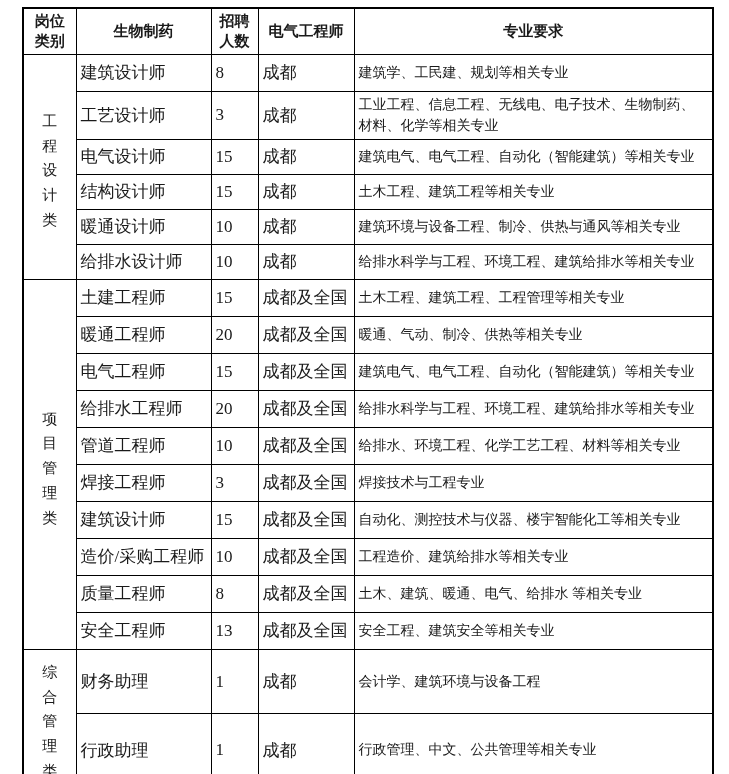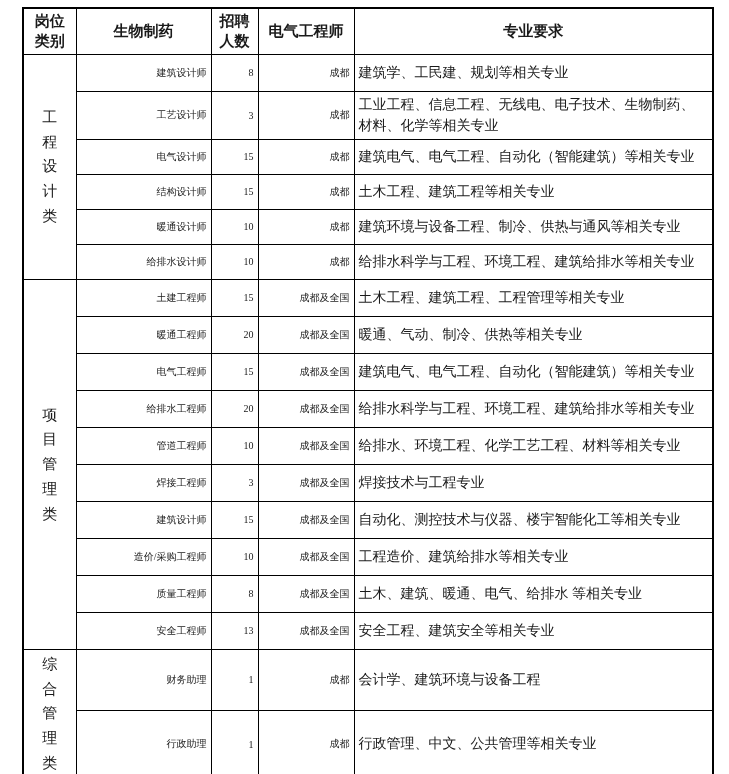--- a/index.html
+++ b/index.html
@@ -23,35 +23,36 @@
     padding: 2px 4px;
     vertical-align: middle;
     overflow: hidden;
   }
   th.hdr {
     font-weight: bold;
     text-align: center;
     font-size: 15px;
     line-height: 1.35;
   }
-  td.cell-center { text-align: right; font-size: 10px; }
+  td.cell-center { text-align: left; font-size: 17px; }
   td.cell-req {
     text-align: left;
     font-size: 14px;
     line-height: 1.55;
     padding-left: 8px;
     padding-right: 4px;
   }
   td.cell-cat { text-align: center; vertical-align: middle; font-size: 15px; }
   .vtext {
     display: inline-block;
     width: 1em;
     word-break: break-all;
     line-height: 1.65;
     text-align: center;
+    margin-top: 8px;
   }
   tr.hH  { height: 43px; }
   tr.h35 { height: 35px; font-family: Liberation Serif, serif; }
   tr.h37 { height: 37px; }
   tr.h47 { height: 47px; }
   tr.h56 { height: 56px; }
   tr.h63 { height: 63px; }
 </style>
 </head>
 <body>

